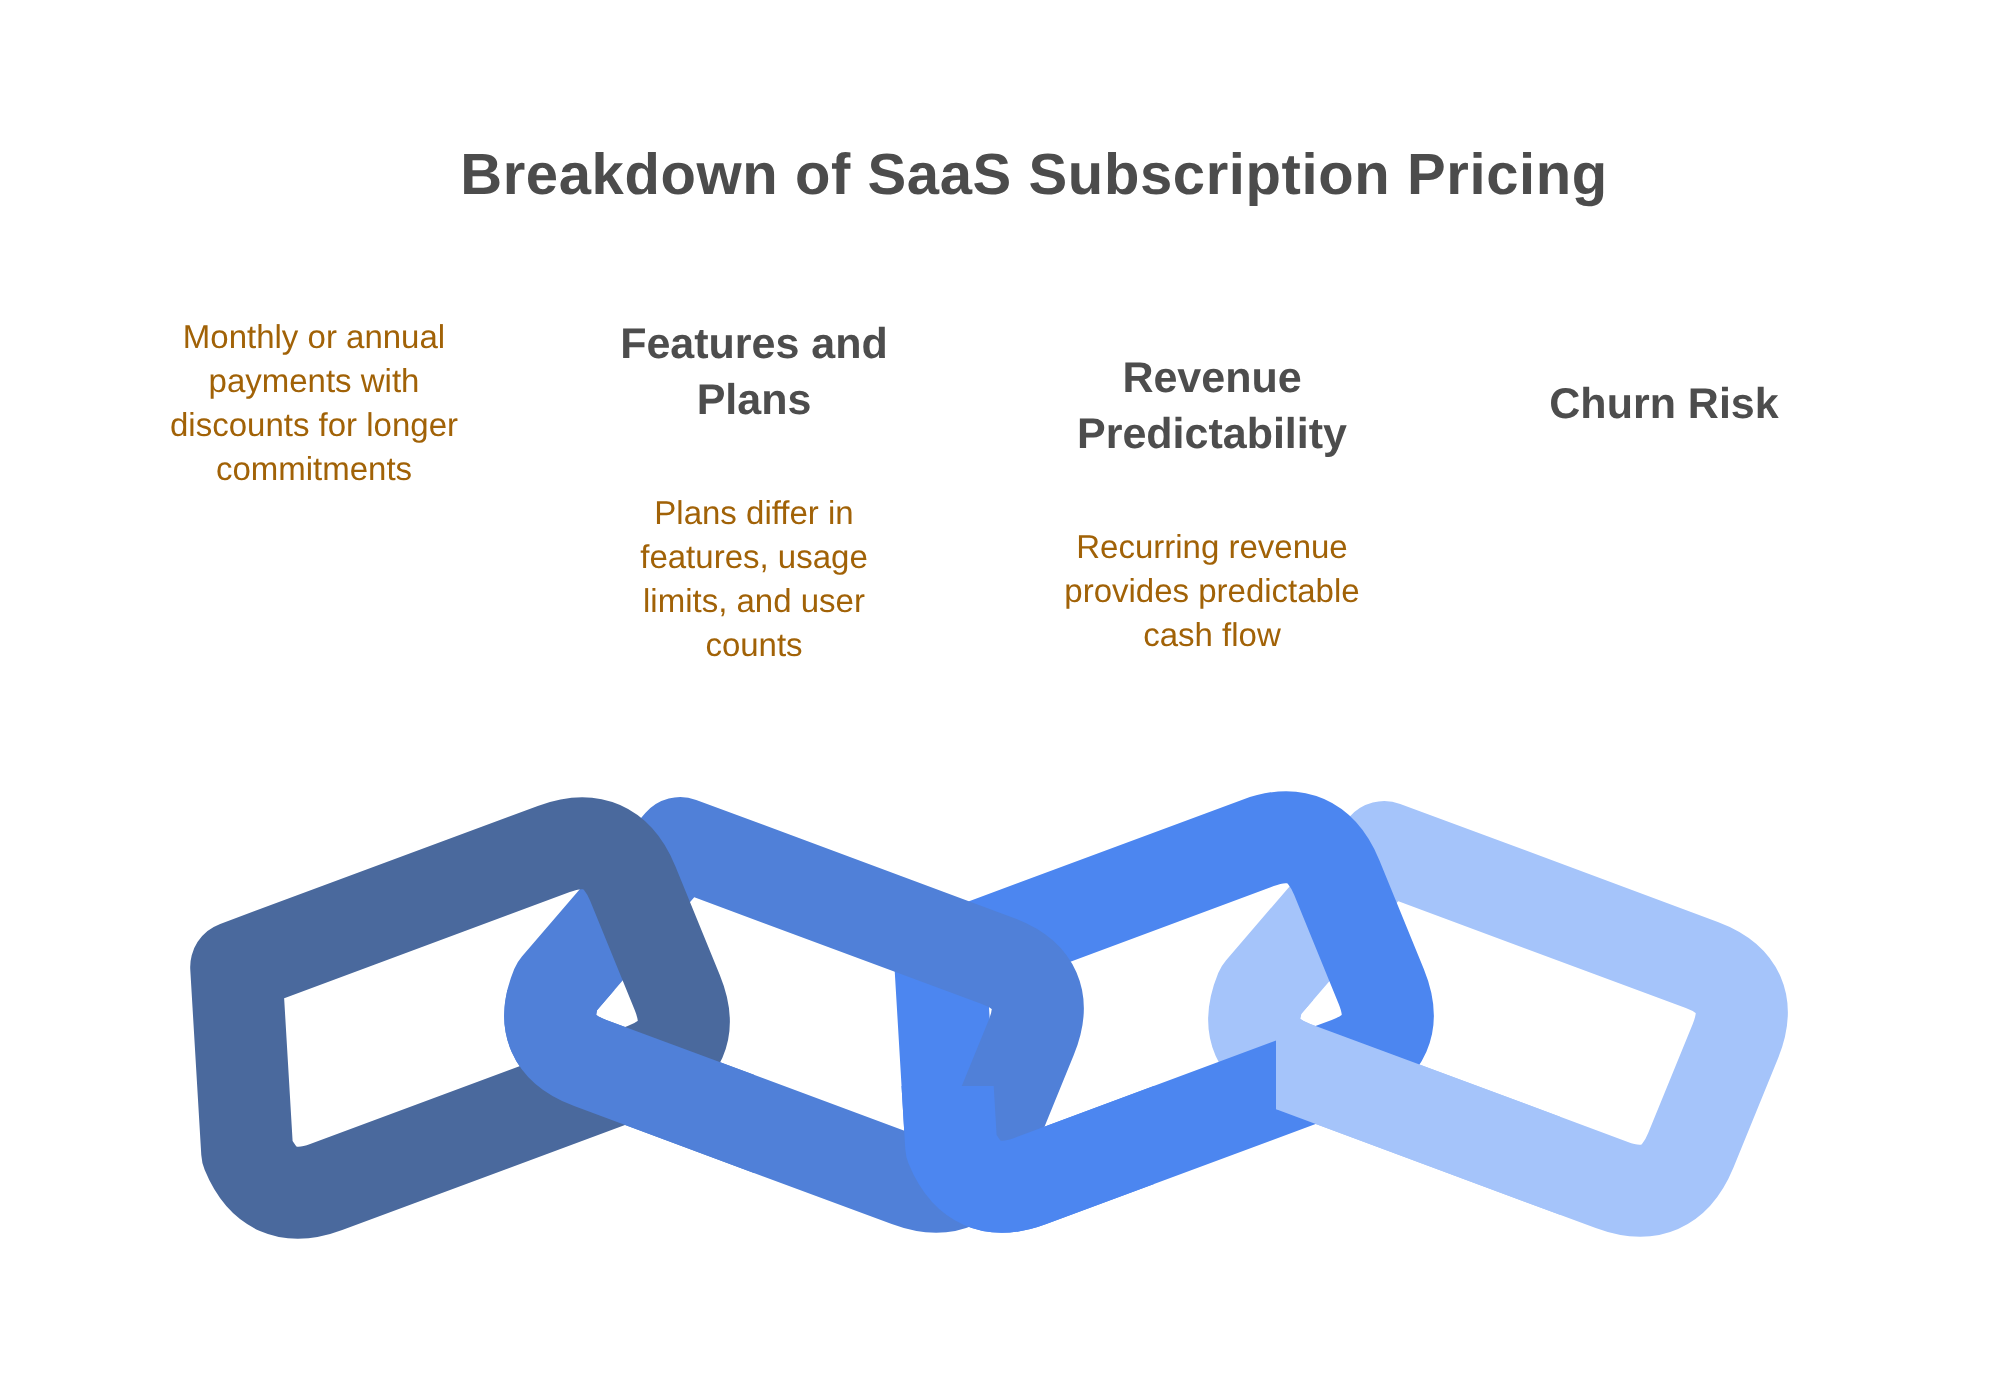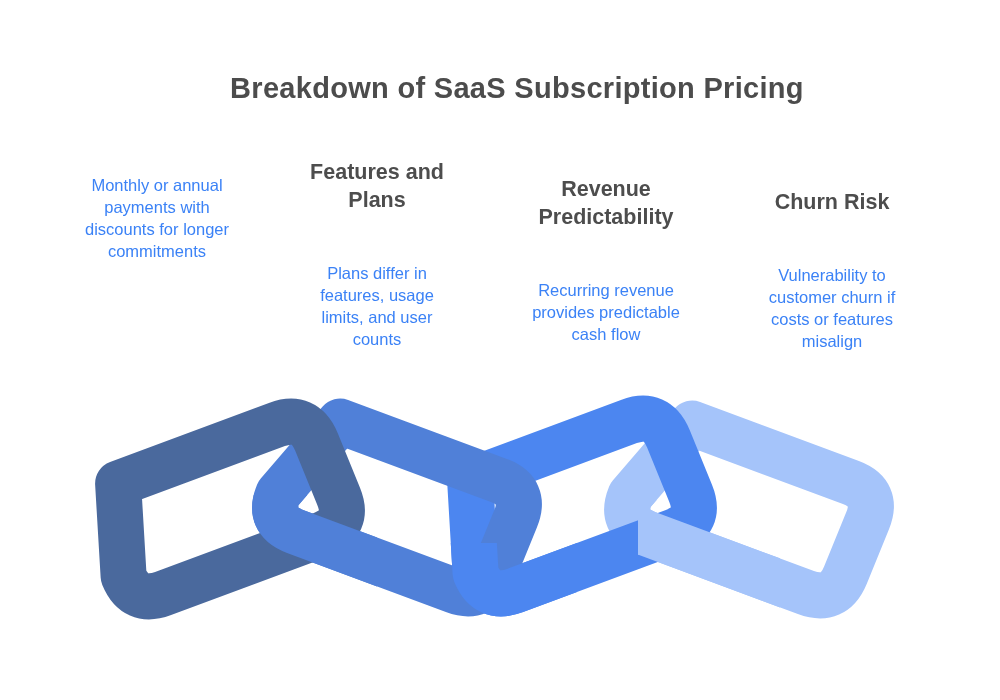--- a/index.html
+++ b/index.html
@@ -36,24 +36,24 @@
   }
   .col h2 {
     margin: 0 0 14px 0;
     font-size: 21.5px;
     line-height: 28px;
     font-weight: bold;
     color: #4d4d4d;
     white-space: pre-line;
   }
   .col p {
-    margin: 16px;
+    margin: 0;
     font-size: 16.5px;
     line-height: 22px;
-    color: #3b82f6;
+    color: #a16207;
     white-space: pre-line;
   }
   .col.c1 { left: 52px;  top: 140px; width: 210px; }
   .col.c2 { left: 272px; top: 140px; width: 210px; }
   .col.c3 { left: 500px; top: 157px; width: 212px; }
   .col.c4 { left: 726px; top: 170px; width: 212px; }
   .chain-svg {
     position: absolute;
     left: 0;
     top: 0;
@@ -88,24 +88,20 @@
     <h2>Features and
 Plans</h2>
     <p>Plans differ in
 features, usage
 limits, and user
 counts</p>
   </section>
 
   <section class="col c4">
     <h2>Churn Risk</h2>
-    <p>Vulnerability to
-customer churn if
-costs or features
-misalign</p>
   </section>
 
   <svg class="chain-svg" viewBox="0 0 1000 700" xmlns="http://www.w3.org/2000/svg">
     <defs>
       <clipPath id="weave-1-2">
           <rect x="255" y="495" width="132" height="115"></rect>
         </clipPath>
       <clipPath id="weave-2-3">
           <rect x="455" y="543" width="132" height="110"></rect>
         </clipPath>

